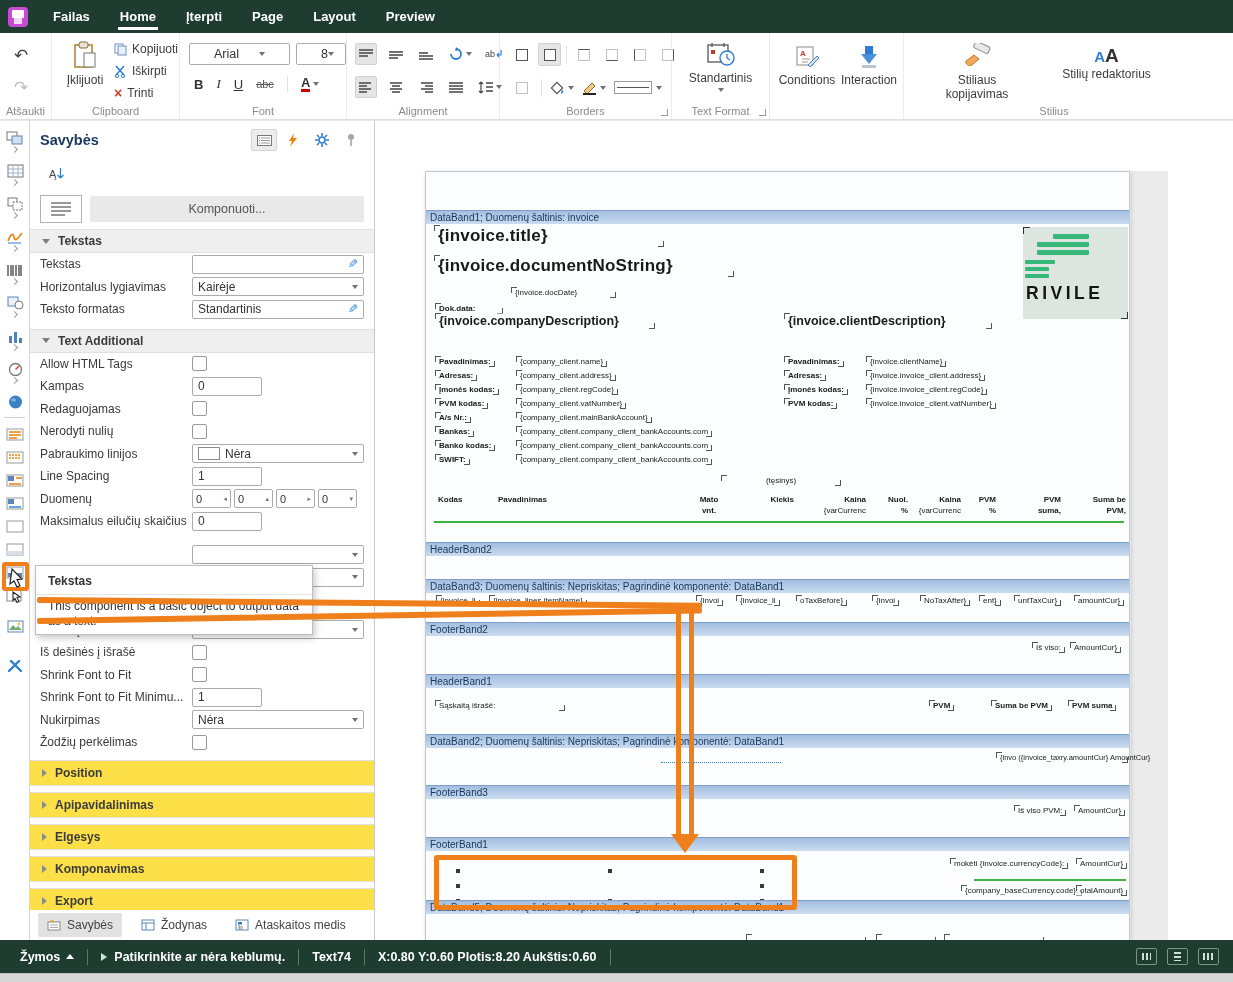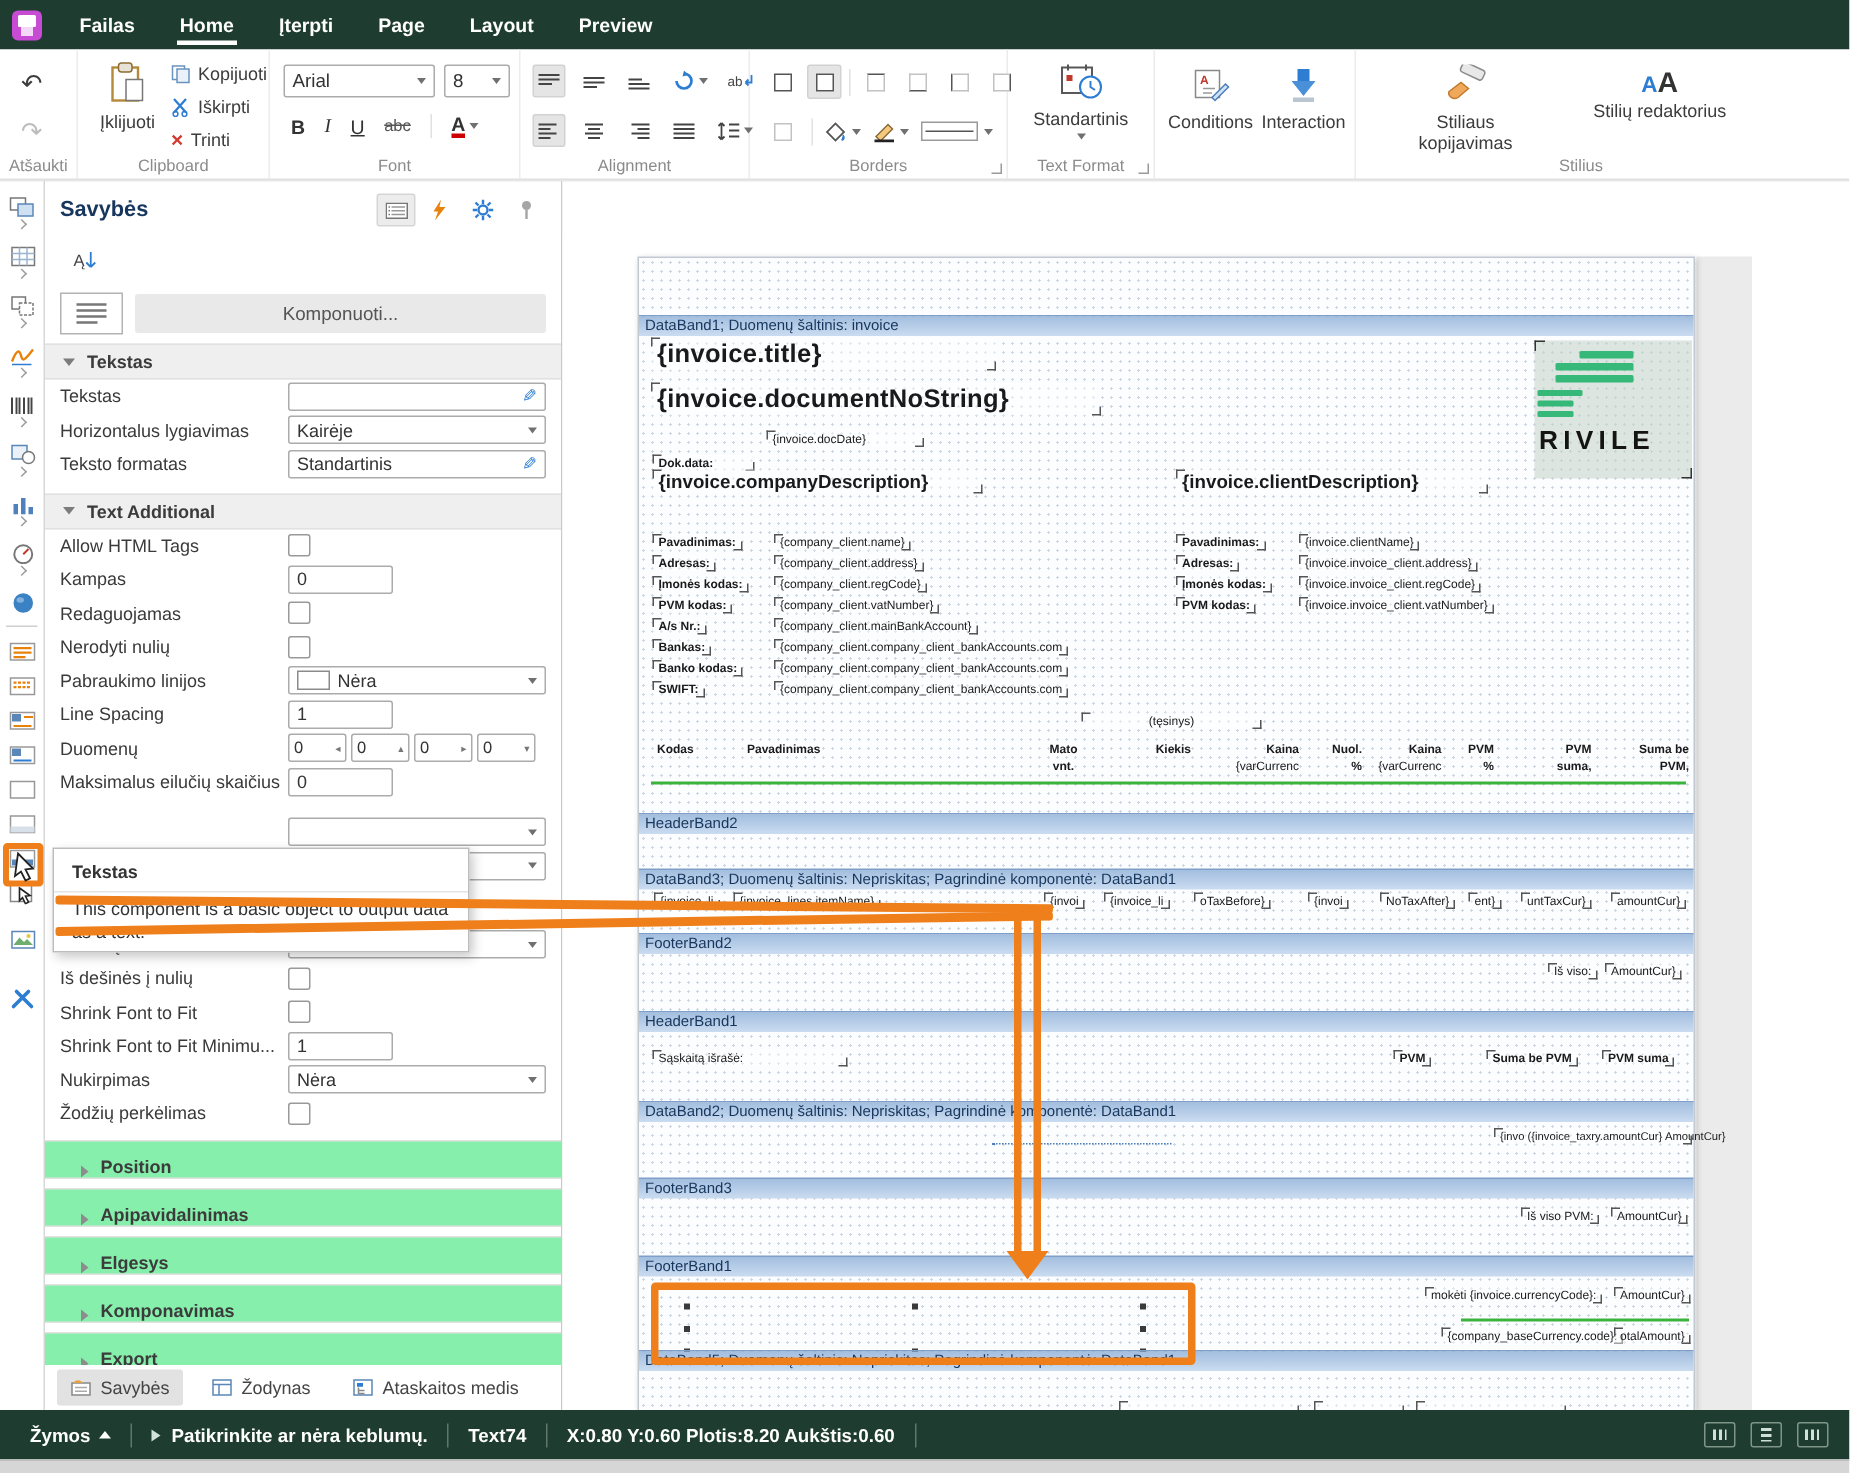--- a/index.html
+++ b/index.html
@@ -11,21 +11,21 @@
   .logo::before{content:"";position:absolute;left:4px;top:3px;width:12px;height:8px;background:#fff;border-radius:1px}
   .logo::after{content:"";position:absolute;left:6px;bottom:3px;width:8px;height:6px;background:#f3d9f6}
   .mitem{padding:0 15px;height:33px;line-height:33px;font-size:13px;font-weight:700;position:relative;cursor:default}
   .mactive::after{content:"";position:absolute;left:13px;right:13px;bottom:3px;height:3px;background:#fff}
   
   .ribbon{position:absolute;top:33px;left:0;right:0;height:87px;background:#fff;border-bottom:1px solid #e0e0e0;display:flex}
   .rg{position:relative;border-right:1px solid #ececec;flex:0 0 auto;height:100%}
   .rgl{position:absolute;bottom:2px;left:0;right:0;text-align:center;font-size:11px;color:#8b8b8b;white-space:nowrap}
   .rbtn{display:flex;align-items:center;justify-content:center;border-radius:2px;cursor:default}
   .rbtn.on{background:#e5e5e5;border:1px solid #d2d2d2}
-  .rsel{border:1px solid #ababab;height:22px;border-radius:2px;background:#fff;font-size:12.5px;color:#333;display:flex;align-items:center;justify-content:space-between;padding:0 5px}
+  .rsel{border:1px solid #ababab;height:22px;border-radius:2px;background:#fff;font-size:12.5px;color:#333;display:flex;align-items:center;justify-content:space-between;padding:0 24px}
   .chevsm{width:0;height:0;border-left:3px solid transparent;border-right:3px solid transparent;border-top:4px solid #707070}
   .expander{position:absolute;right:3px;bottom:3px;width:7px;height:7px;border-right:1.5px solid #9a9a9a;border-bottom:1.5px solid #9a9a9a}
   .undo{font-size:17px;color:#3d3d3d}.redo{font-size:17px;color:#bdbdbd}
   .minilbl{font-size:12px;color:#3c3c3c}
   .bld{font-weight:700;font-size:13px;color:#333}
   .itl{font-style:italic;font-family:"Liberation Serif",serif;font-size:13px;color:#333}
   .und{text-decoration:underline;font-size:13px;color:#333}
   .strk{text-decoration:line-through;font-size:11px;color:#555}
   .fontA{font-size:13px;font-weight:700;color:#333;border-bottom:3px solid #c00;line-height:12px}
   .bx{width:12px;height:12px;border:1px solid #555;background:#fff}
@@ -55,21 +55,21 @@
   .plbl{flex:1;white-space:nowrap;overflow:hidden;color:#3a3a3a}
   .pctl{width:172px;display:flex;align-items:center;gap:4px}
   .sel{flex:1;height:19px;border:1px solid #ababab;border-radius:2px;background:#fff;display:flex;align-items:center;justify-content:space-between;padding:0 5px}
   .inp{height:19px;border:1px solid #ababab;border-radius:2px;background:#fff;display:flex;align-items:center;padding:0 5px;flex:1;justify-content:space-between}
   .inp.small{width:70px;flex:none;justify-content:flex-start}
   .pencil{color:#2d7dd2;font-size:12px;transform:scaleX(-1)}
   .chk{width:15px;height:15px;border:1px solid #999;border-radius:2px;background:#fff}
   .minp{width:39px;height:19px;border:1px solid #ababab;border-radius:2px;background:#fff;display:flex;align-items:center;justify-content:space-between;padding:0 3px;font-size:11px}
   .mar{font-size:7px;color:#777}
   .swatch{width:22px;height:13px;border:1px solid #8b8b8b;background:#fff;margin-right:5px}
-  .colsec{height:26px;background:#86efac;border-top:1px solid #e1e1e1;border-bottom:1px solid #e1e1e1;display:flex;align-items:flex-end;padding:0 24px;font-weight:700;gap:8px;color:#3b3b3b;margin-bottom:6px}
+  .colsec{height:26px;background:#fde047;border-top:1px solid #e1e1e1;border-bottom:1px solid #e1e1e1;display:flex;align-items:center;padding:0 12px;font-weight:700;gap:8px;color:#3b3b3b;margin-bottom:6px}
   .ptabs{position:absolute;bottom:0;left:0;right:0;height:30px;display:flex;align-items:center;padding:0 8px;gap:10px;background:#fff}
   .ptab{display:flex;align-items:center;gap:6px;font-size:12px;color:#444;height:24px;padding:0 9px;border-radius:2px}
   .ptab.active{background:#e2e2e2}
   
   .canvas{position:absolute;top:120px;left:375px;right:0;bottom:42px;background:#fff;border-top:1px solid #e7e7e7;overflow:hidden}
   .tabstrip{height:35px;border-bottom:1px solid #d8d8d8;background:#fdfdfd;display:flex;align-items:center;padding-left:15px;gap:16px}
   .pagetab{display:flex;align-items:center;gap:6px;background:#e9e9e9;height:27px;padding:0 11px;font-size:12.5px;color:#333}
   .pageico{width:11px;height:13px;background:#fff;border:1px solid #8a8a8a;position:relative}
   .plus{font-size:19px;color:#555;line-height:1}
   .workspace{position:absolute;top:35px;left:0;right:0;bottom:0;background:#fff}
@@ -648,21 +648,21 @@
     <div class="prow">
         <span class="plbl">Išvesti į</span>
         <span class="pctl">
           <span class="sel">
             <span></span>
             <span class="chevsm"></span>
           </span>
         </span>
       </div>
     <div class="prow">
-        <span class="plbl">Iš dešinės į nulių</span>
+        <span class="plbl">Iš dešinės į išrašė</span>
         <span class="pctl">
           <span class="chk"></span>
         </span>
       </div>
     <div class="prow">
         <span class="plbl">Shrink Font to Fit</span>
         <span class="pctl">
           <span class="chk"></span>
         </span>
       </div>

